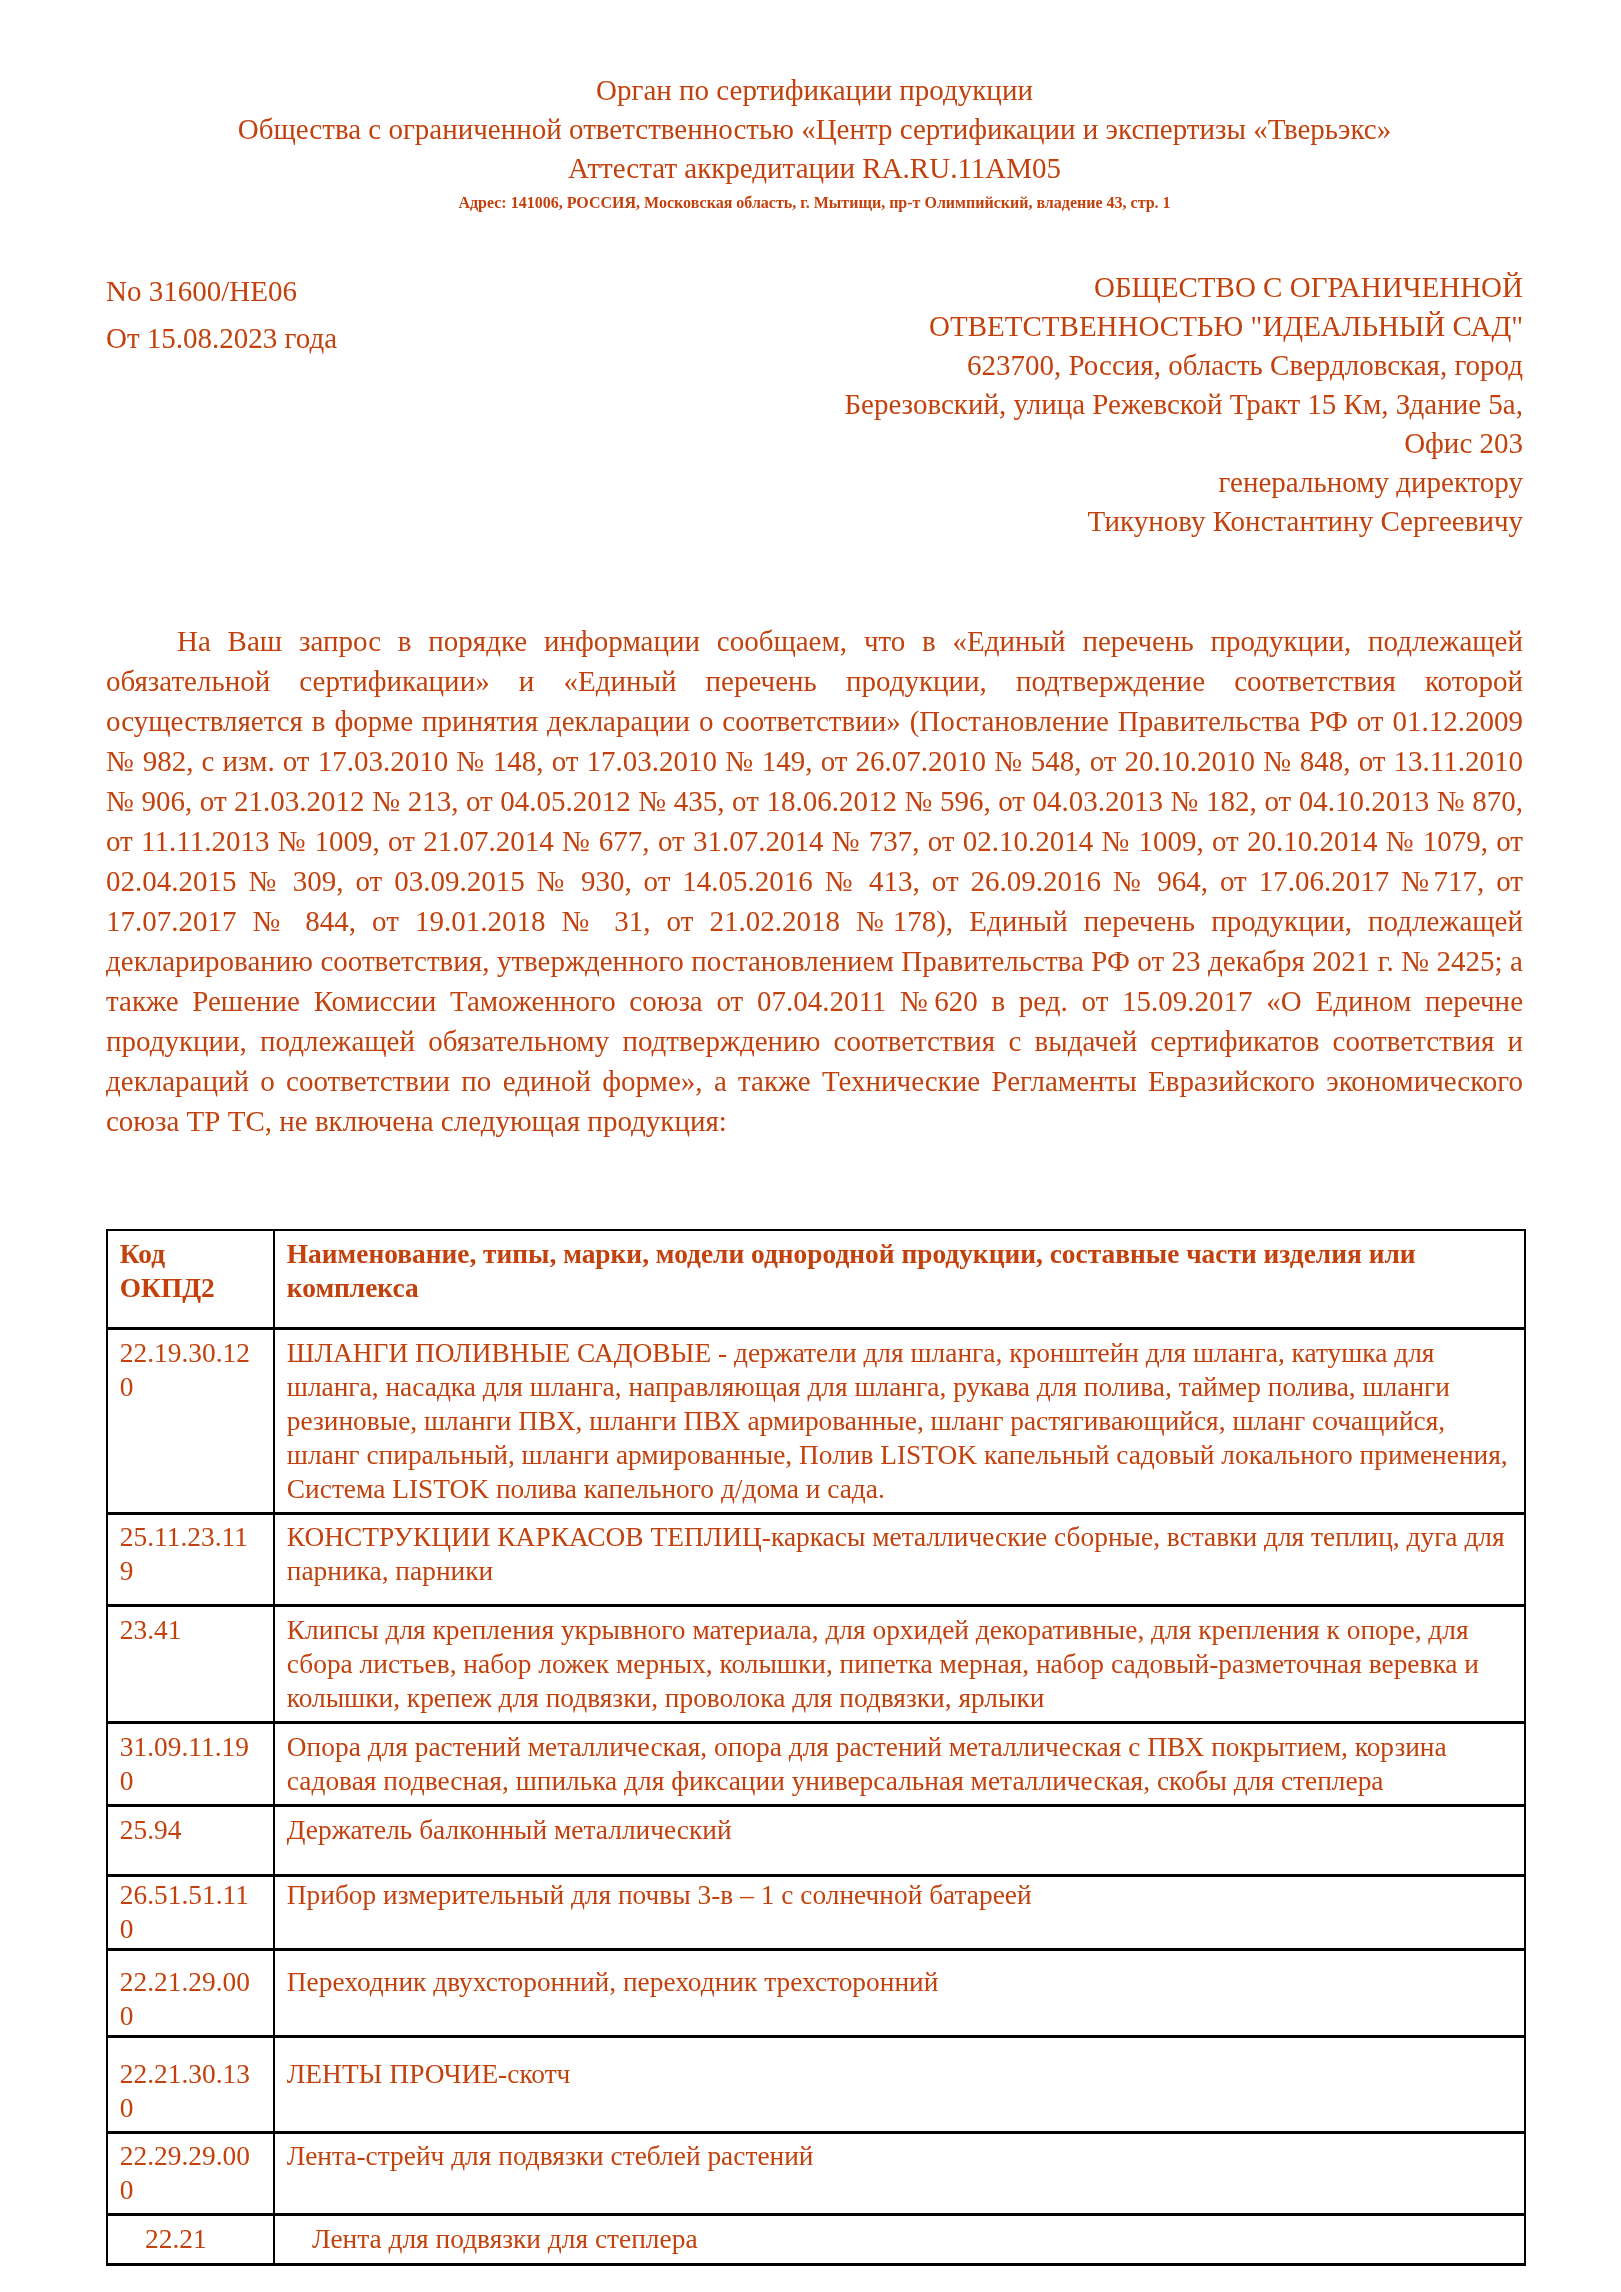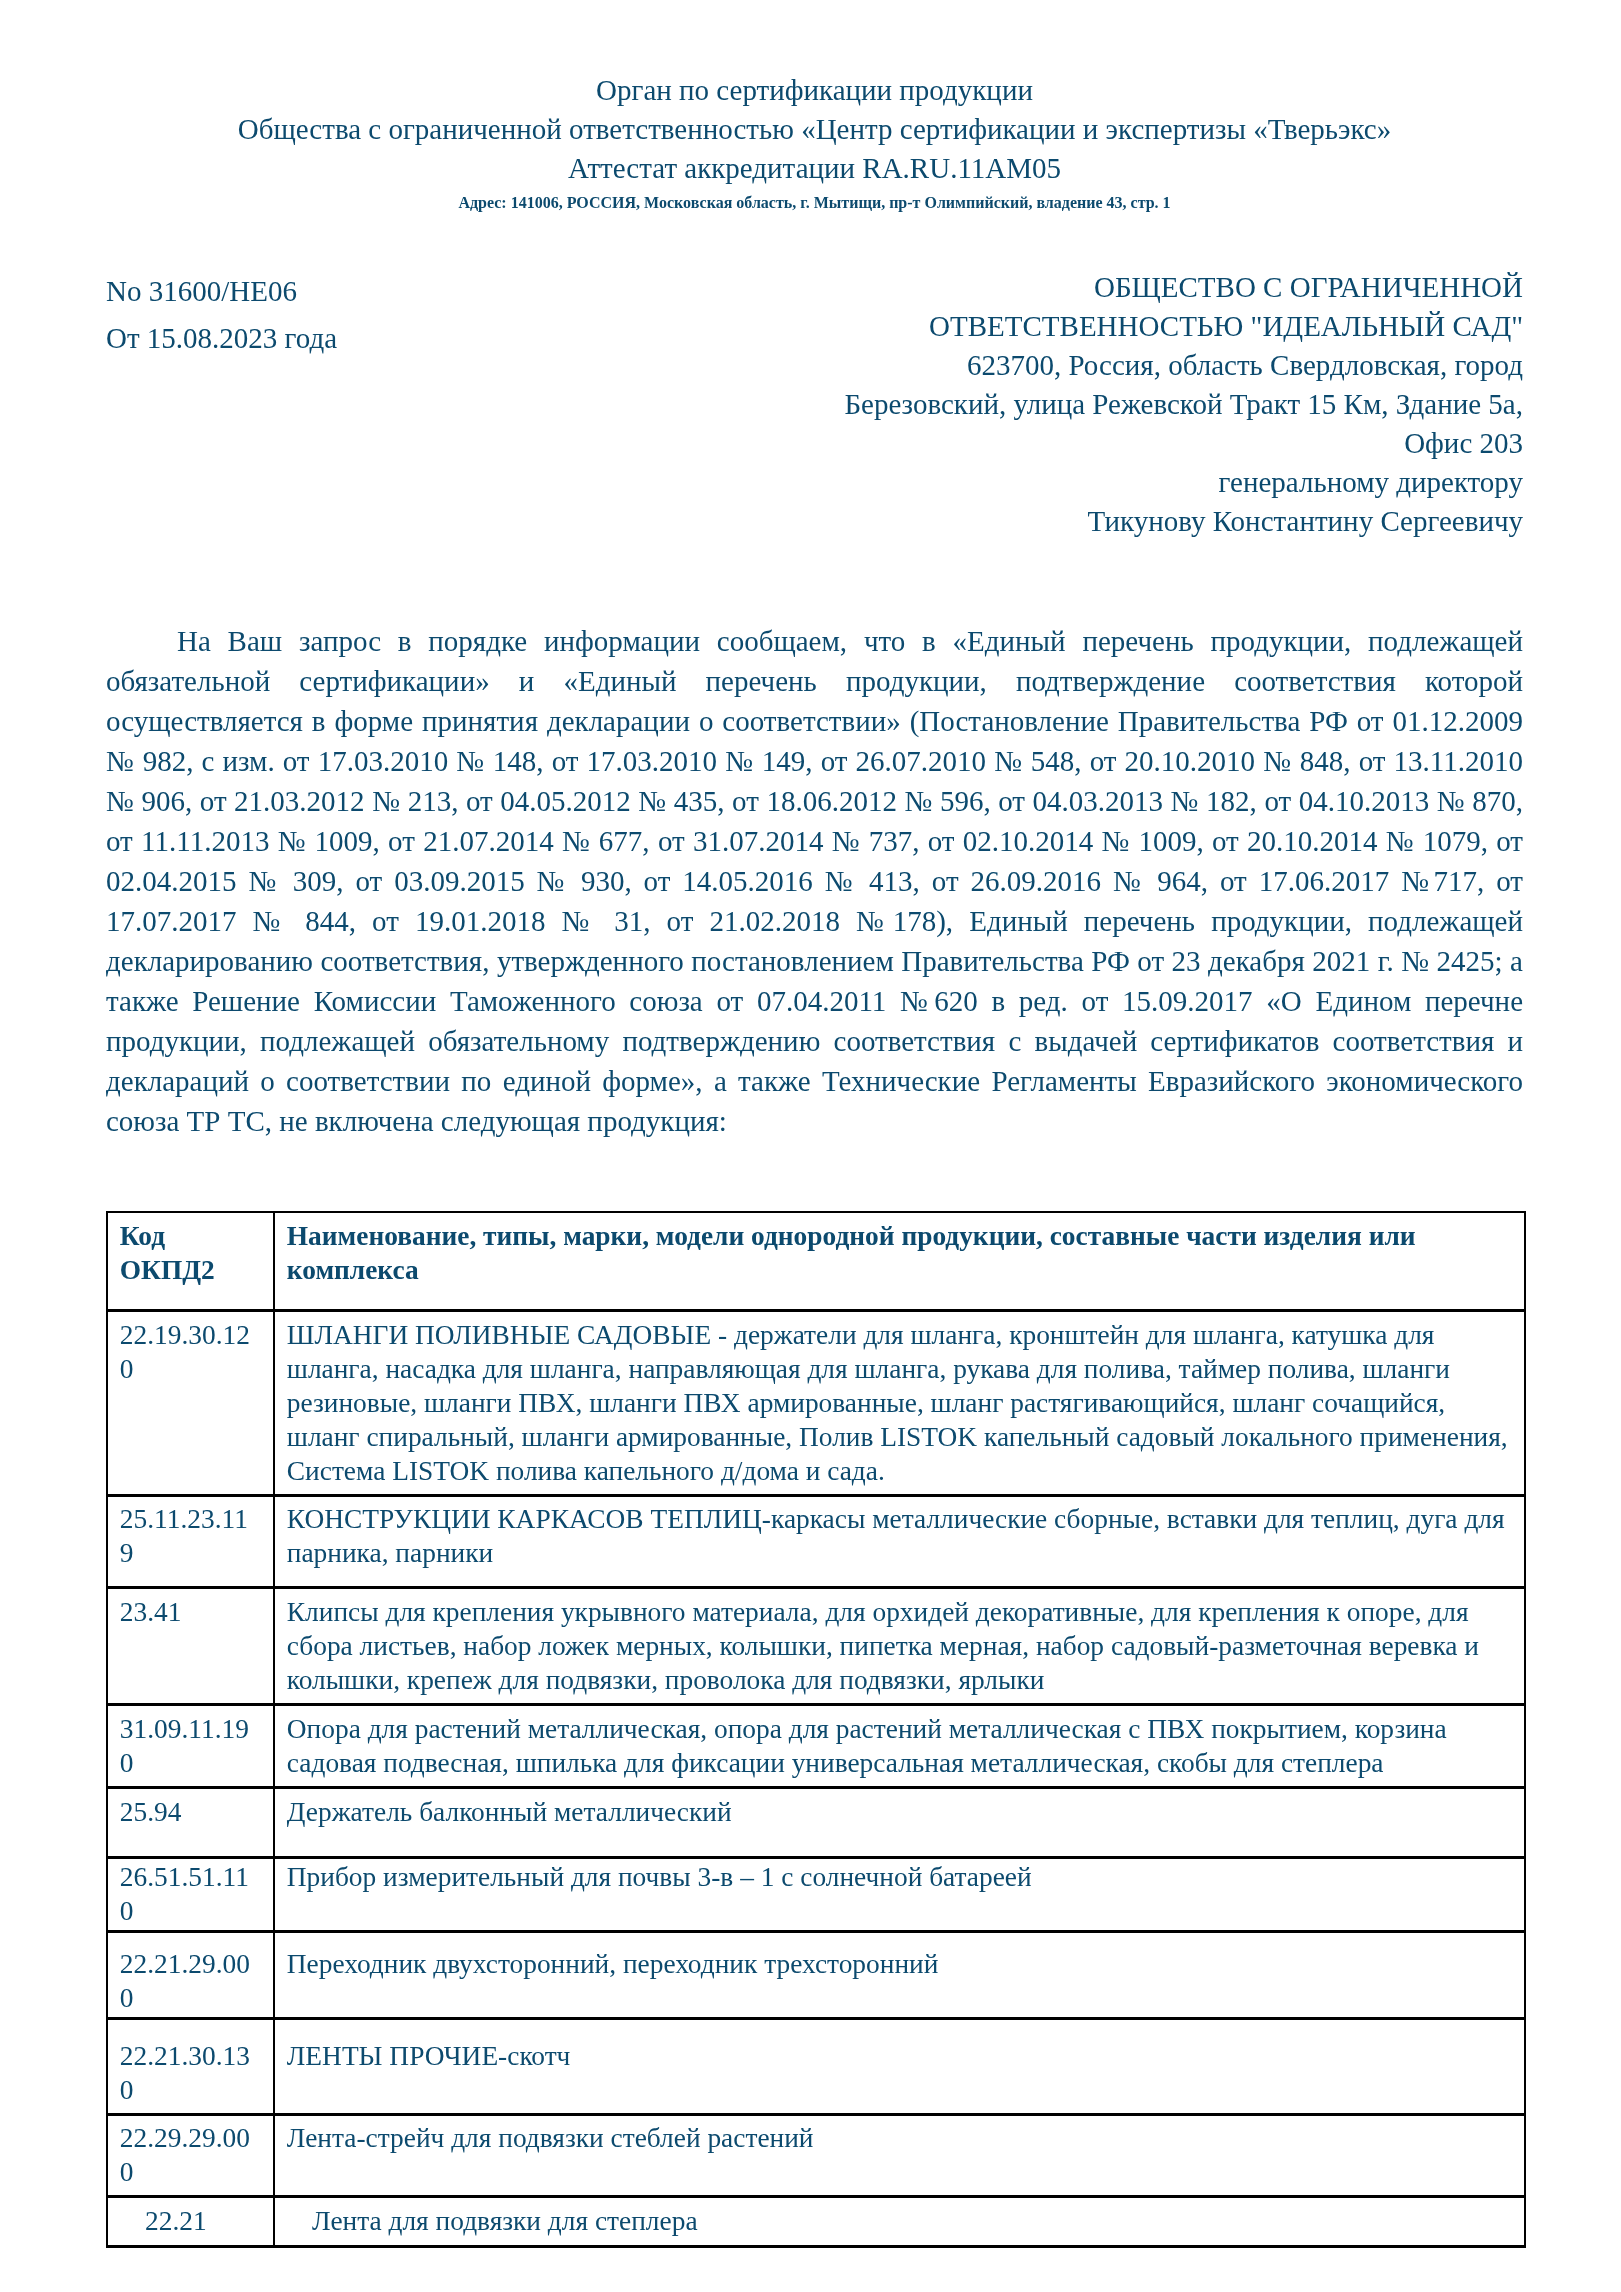--- a/index.html
+++ b/index.html
@@ -5,21 +5,21 @@
   html, body {
     margin: 0;
     padding: 0;
     background: #ffffff;
   }
   .page {
     position: relative;
     width: 1621px;
     height: 2293px;
     background: #ffffff;
-    color: #0c4a6e;
+    color: #c2410c;
     font-family: "Liberation Serif", "DejaVu Serif", serif;
     box-sizing: border-box;
     padding: 71px 98px 0 106px;
     overflow: hidden;
   }
 
   
   .org-header {
     text-align: center;
     font-size: 29px;
@@ -54,21 +54,21 @@
   .body-par {
     margin: 80px 0 0 0;
     font-size: 29px;
     line-height: 40px;
     text-align: justify;
     text-indent: 71px;
   }
 
   
   table.products {
-    margin-top: 70px;
+    margin-top: 88px;
     width: 1417px;
     border-collapse: collapse;
     table-layout: fixed;
     font-size: 27.4px;
     line-height: 34px;
   }
   table.products, table.products tr {
     border: 2.9px solid #000;
   }
   table.products tr {

